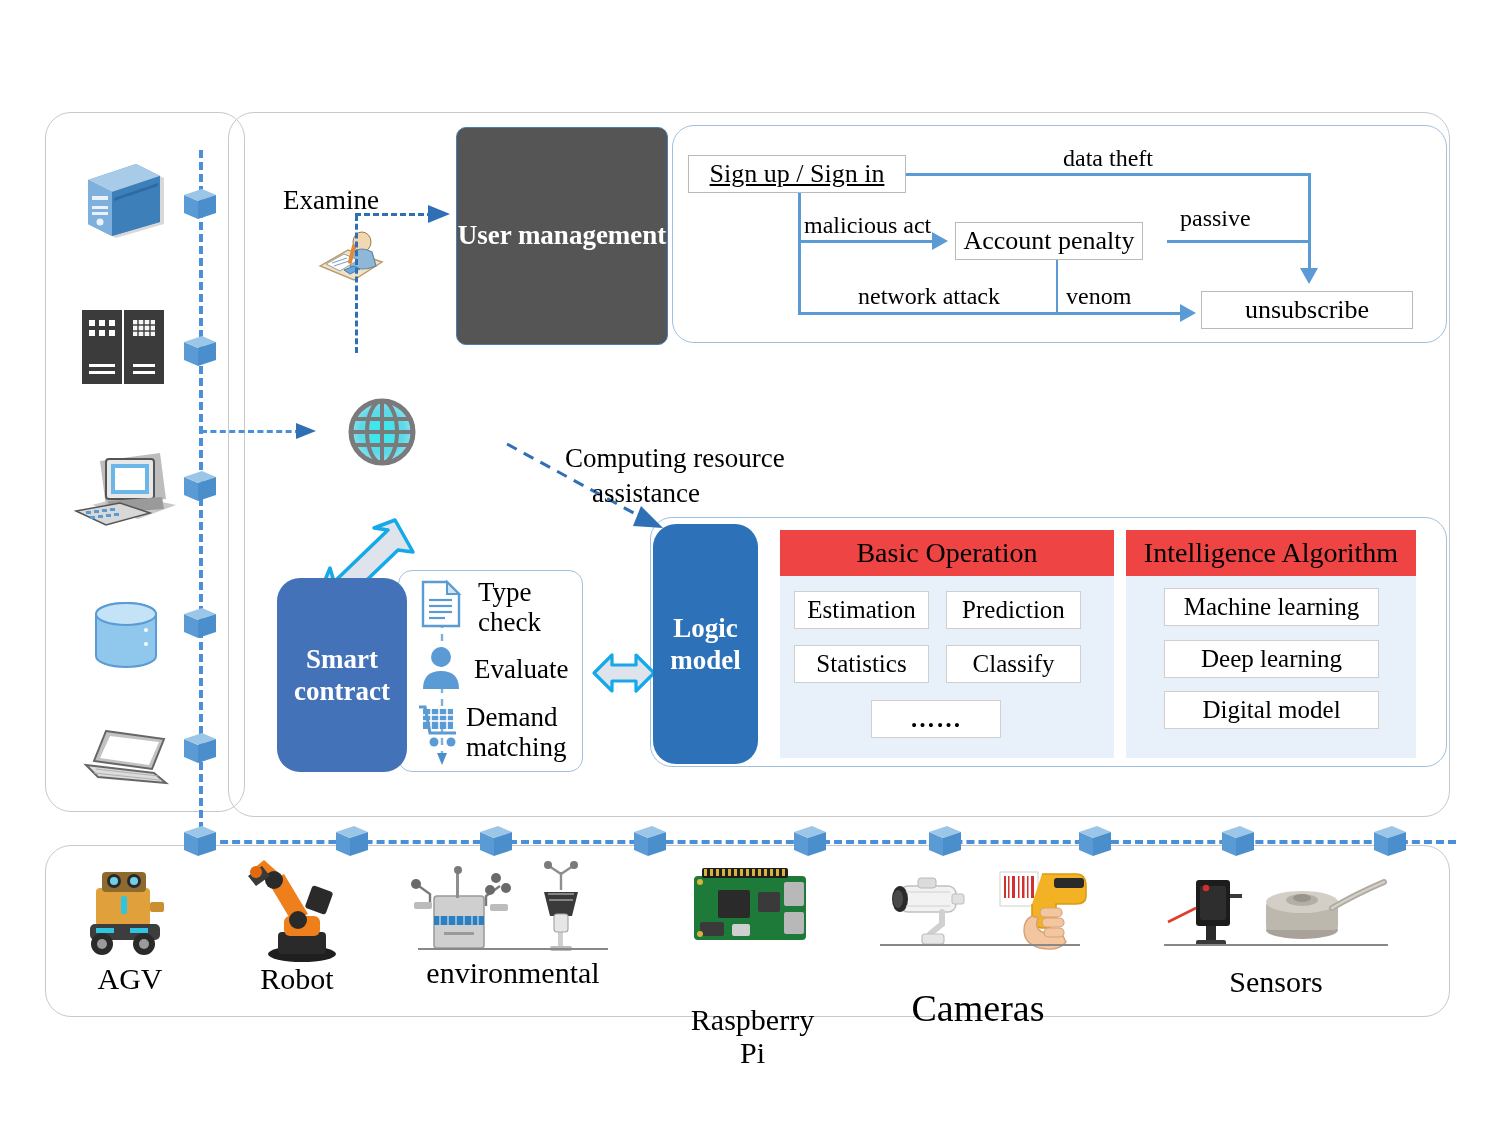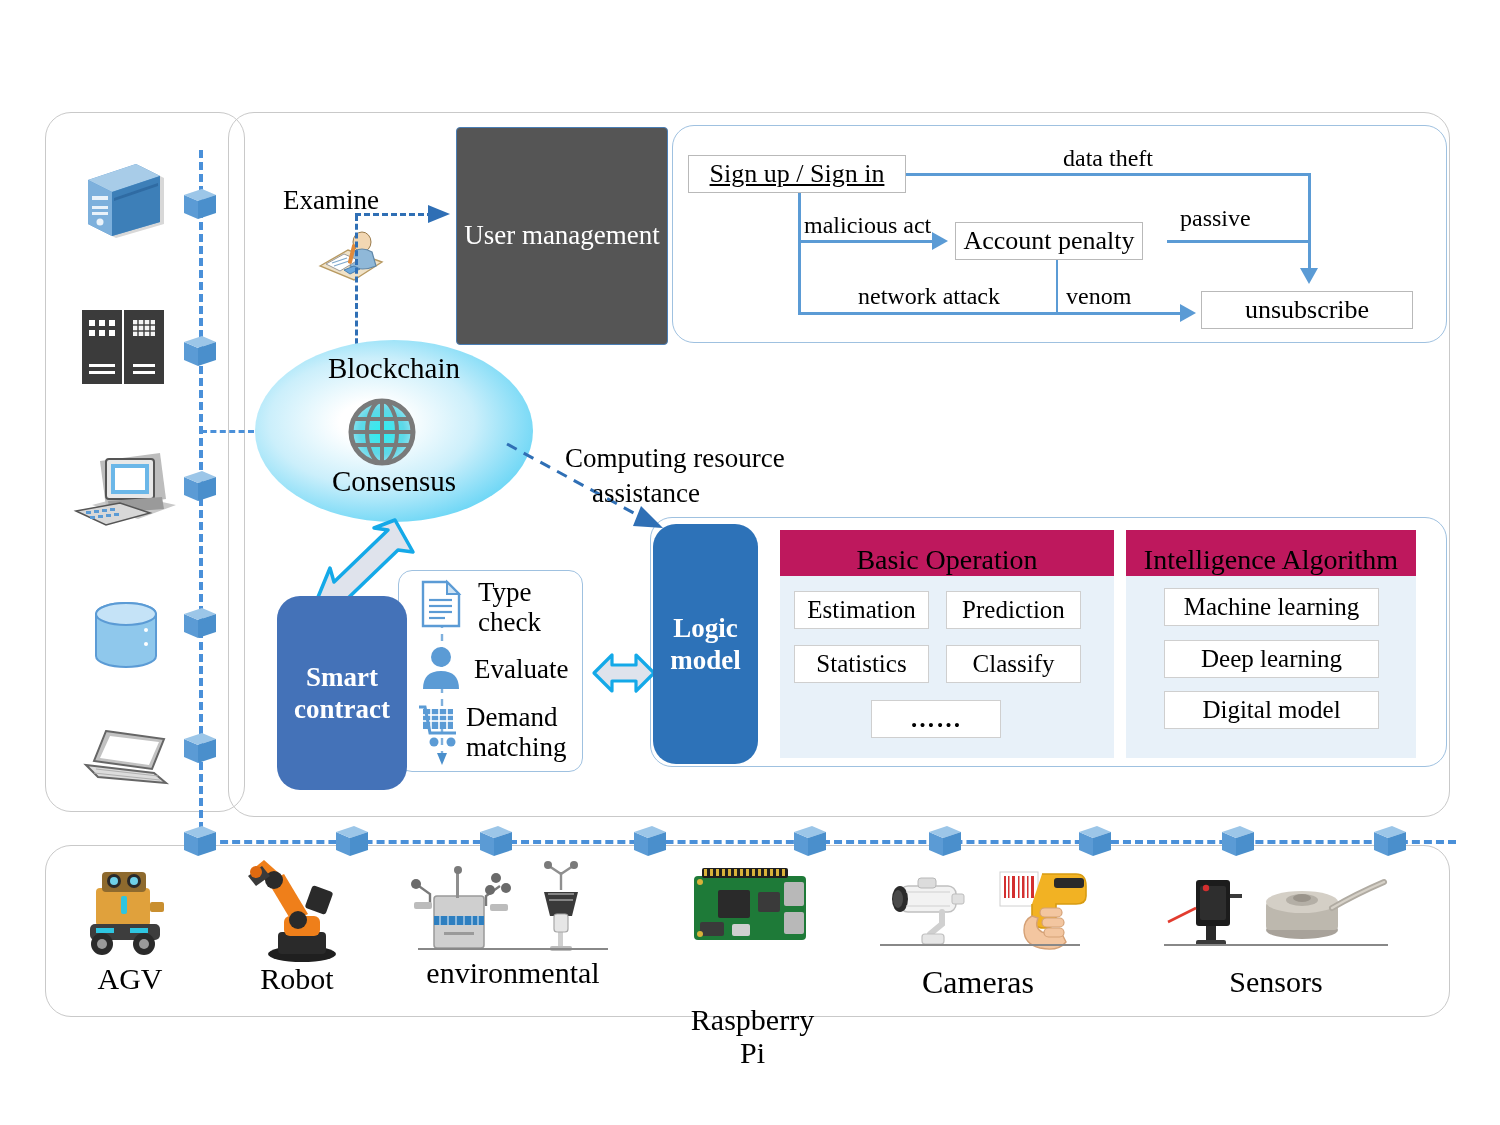--- a/index.html
+++ b/index.html
@@ -24,23 +24,23 @@
     border:1.4px solid #9fc1e0;
     border-radius:22px;
     background:transparent;
   }
 
   
   .dark-box {
     position:absolute;
     background:#555555;
     border:1.5px solid #4a7eb5;
-    border-radius:4px;
+    border-radius:10px;
     color:#ffffff;
-    font-weight:normal;
+    font-weight:bold;
     display:flex; align-items:center; justify-content:center;
     text-align:center;
     line-height:1.25;
   }
 
   
   .wbox {
     position:absolute;
     background:#ffffff;
     border:1px solid #b9b9b9;
@@ -106,22 +106,22 @@
     background:#ffffff;
     border:1.3px solid #9fc1e0;
     border-radius:14px;
   }
   .sc-text { color:#000; line-height:1.1; }
 
   
   .subpanel { position:absolute; background:#e8f1f9; }
   .subhead {
     position:absolute;
-    background:#be185d;
-    display:flex; align-items:flex-end; justify-content:center;
+    background:#ef4444;
+    display:flex; align-items:center; justify-content:center;
     color:#000;
     white-space:nowrap;
   }
   .chip {
     position:absolute;
     background:#ffffff;
     border:1px solid #cfcfcf;
     display:flex; align-items:center; justify-content:center;
     color:#000;
     white-space:nowrap;
@@ -355,24 +355,20 @@
   <div class="fl fl-h" style="left:1167px; top:240px; width:144px;"></div>
   <div class="flowlabel" style="left:1180px; top:205px; font-size:24px;">passive</div>
 
   <div class="fl fl-h" style="left:798px; top:312px; width:383px;"></div>
   <div class="arrowhead ah-right" style="left:1180px; top:304px;"></div>
   <div class="flowlabel" style="left:858px; top:283px; font-size:24px;">network attack</div>
 
   <div class="fl fl-v" style="left:1056px; top:260px; height:55px; width:2px;"></div>
   <div class="flowlabel" style="left:1066px; top:283px; font-size:24px;">venom</div>
 
-  <div class="ellipse" style="left:255px; top:340px; width:278px; height:182px;">
-    <div class="ellipse-label" style="top:12px; font-size:29px;">Blockchain</div>
-    <div class="ellipse-label" style="top:125px; font-size:29px;">Consensus</div>
-  </div>
   <div class="node" style="left:344px; top:394px;">
     <svg width="76" height="76" viewBox="0 0 76 76">
       <defs>
         <radialGradient id="gl" cx="50%" cy="50%" r="55%">
           <stop offset="0%" stop-color="#29f0f0"></stop>
           <stop offset="65%" stop-color="#5fd8e8"></stop>
           <stop offset="100%" stop-color="#9fe6f2"></stop>
         </radialGradient>
       </defs>
       <circle cx="38" cy="38" r="31" fill="url(#gl)" stroke="#7a7a7a" stroke-width="5"></circle>
@@ -394,21 +390,21 @@
   <div class="flowlabel" style="left:592px; top:478px; font-size:27px;">assistance</div>
 
   <div class="node" style="left:300px; top:516px;">
     <svg width="120" height="105" viewBox="0 0 120 105">
       <polygon points="95,4 113,36 98,34 44,86 48,100 16,86 30,52 34,66 88,14 74,12" fill="#dfe3ec" stroke="#14a9e8" stroke-width="3.5" stroke-linejoin="round"></polygon>
     </svg>
   </div>
 
   <div class="sc-card" style="left:398px; top:570px; width:185px; height:202px;"></div>
 
-  <div class="bluebox sc-blue" style="left:277px; top:578px; width:130px; height:194px; font-size:27px;margin-top:18px;">
+  <div class="bluebox sc-blue" style="left:277px; top:578px; width:130px; height:194px; font-size:27px;">
     <span>Smart contract</span>
   </div>
 
   <div class="node" style="left:435px; top:608px;">
     <svg width="14" height="160" viewBox="0 0 14 160">
       <line x1="7" y1="0" x2="7" y2="145" stroke="#7fb0dd" stroke-width="2.4" stroke-dasharray="7 6"></line>
       <polygon points="2,145 12,145 7,157" fill="#4a8fcc"></polygon>
     </svg>
   </div>
 
@@ -724,21 +720,21 @@
       <rect x="58" y="14" width="30" height="10" rx="3" fill="#2a2a2a"></rect>
       <path d="M36 52 q-8 4 -8 14 q0 14 16 18 q18 4 26 -6 l-6 -12 q-8 6 -18 2 q-8 -4 -4 -14 z" fill="#f3c6a0" stroke="#d5a176" stroke-width="1.4"></path>
       <g fill="#f3c6a0" stroke="#d5a176" stroke-width="1.2">
         <rect x="44" y="44" width="22" height="9" rx="4.5"></rect>
         <rect x="46" y="54" width="22" height="9" rx="4.5"></rect>
         <rect x="48" y="64" width="20" height="9" rx="4.5"></rect>
       </g>
     </svg>
   </div>
   <div class="dev-underline" style="left:880px; top:944px; width:200px;"></div>
-  <div class="dev-label" style="left:898px; top:965px; width:160px; font-size:32px;">Cameras</div>
+  <div class="dev-label" style="left:898px; top:988px; width:160px; font-size:38px;">Cameras</div>
 
   <div class="node" style="left:1166px; top:870px;">
     <svg width="90" height="80" viewBox="0 0 90 80">
       <rect x="30" y="10" width="34" height="46" rx="3" fill="#1c1c1c"></rect>
       <rect x="34" y="16" width="26" height="34" rx="2" fill="#2e2e2e"></rect>
       <circle cx="40" cy="18" r="3.2" fill="#d32f2f"></circle>
       <line x1="30" y1="38" x2="2" y2="52" stroke="#e23b2e" stroke-width="2.6"></line>
       <rect x="40" y="56" width="10" height="16" fill="#2a2a2a"></rect>
       <rect x="30" y="70" width="30" height="6" rx="2" fill="#3a3a3a"></rect>
       <rect x="64" y="24" width="12" height="4" fill="#3a3a3a"></rect>

